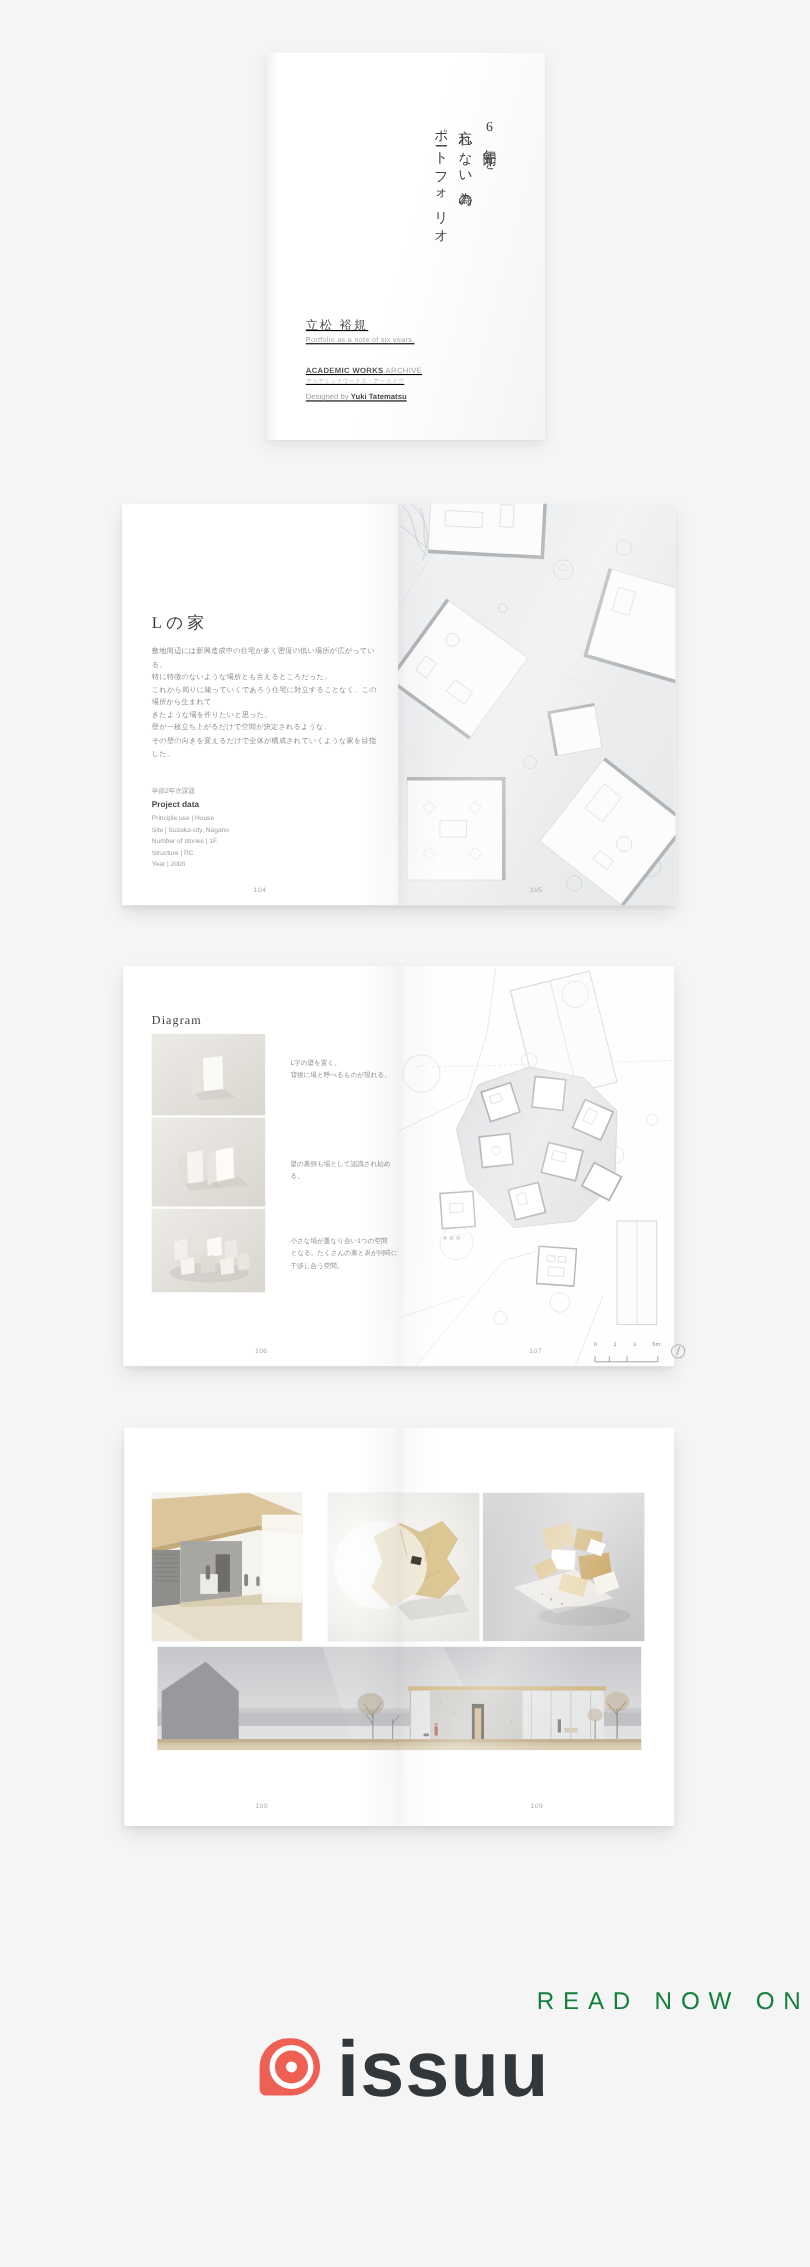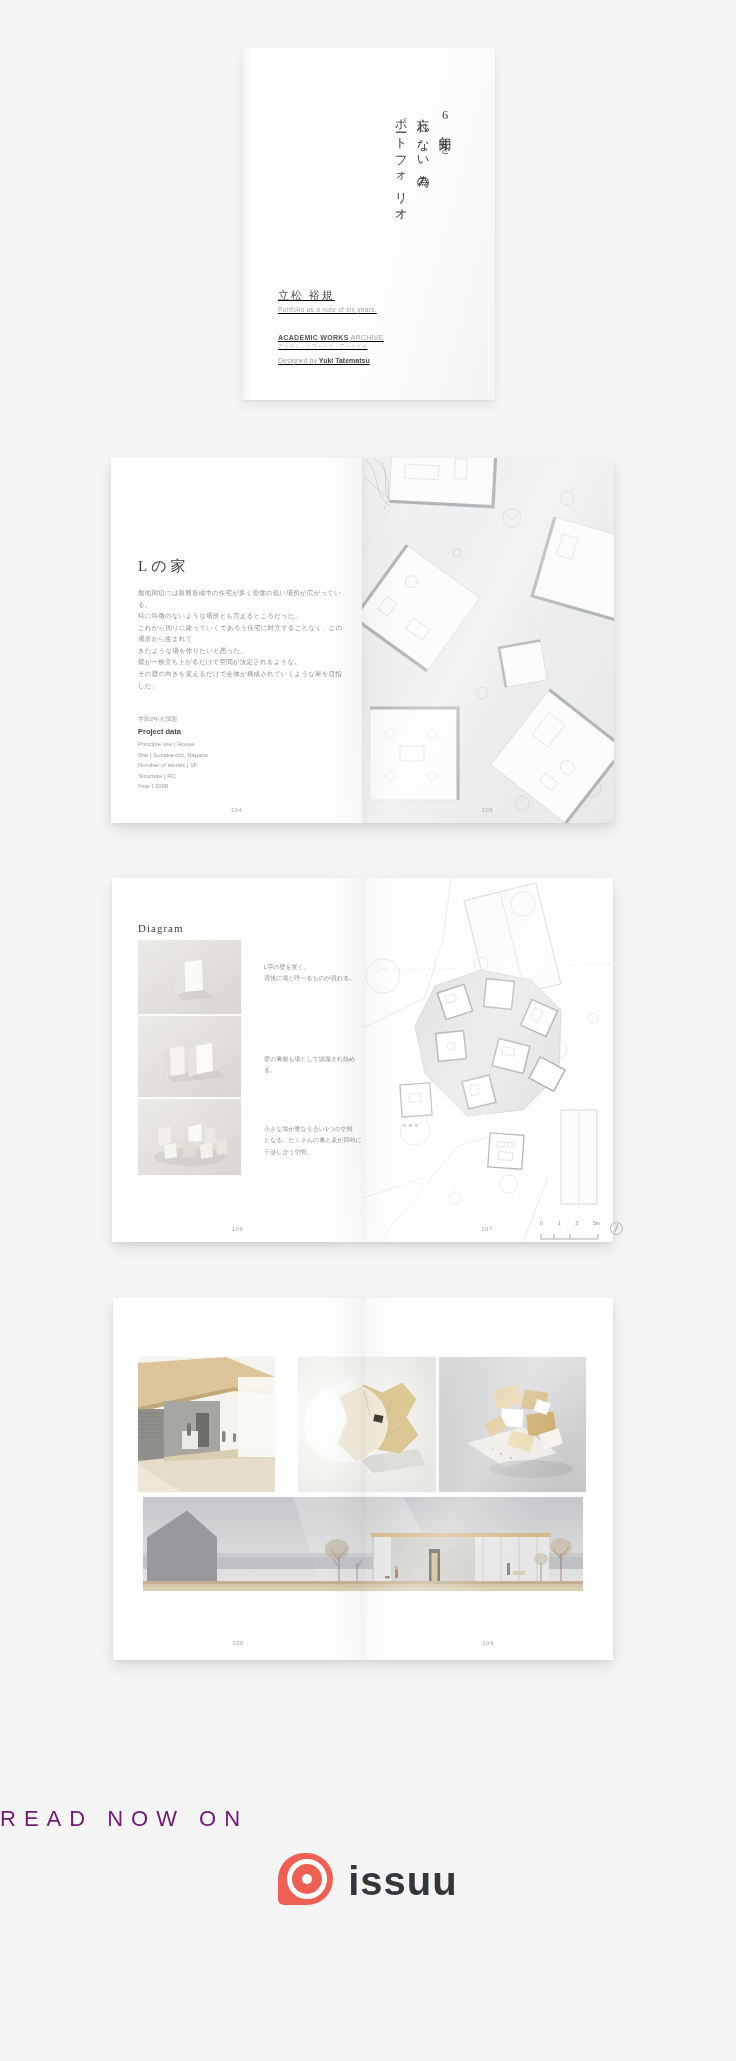--- a/index.html
+++ b/index.html
@@ -72,31 +72,31 @@
   #spread-renders{left:113px;top:1298px;width:500px;height:362px;}
   .r-img{position:absolute;line-height:0;box-shadow:0 0 0 .5px rgba(0,0,0,.03);}
   #r-img1{left:25px;top:59px;width:137px;height:135px;}
   #r-img2{left:185px;top:59px;width:138px;height:135px;}
   #r-img3{left:326px;top:59px;width:147px;height:135px;}
   #r-img4{left:30px;top:199px;width:440px;height:94px;}
   #spread-renders .page-num{bottom:14px;width:250px;}
   #spread-renders .page-num.right{left:250px;}
 
   
-  .read-now{position:absolute;left:0;top:1806px;width:736px;text-align:left;
-    font-size:22px;letter-spacing:8px;color:#701a75;}
+  .read-now{position:absolute;left:0;top:1806px;width:736px;text-align:right;
+    font-size:22px;letter-spacing:8px;color:#15803d;}
   .logo-row{position:absolute;left:0;top:1847px;width:736px;height:64px;
     display:flex;align-items:center;justify-content:center;gap:15px;}
   .issuu-icon{position:relative;width:55px;height:52px;background:#ee6054;
     border-radius:27px 27px 27px 6px;}
   .issuu-ring{position:absolute;left:9px;top:6px;width:30px;height:30px;
     border:5px solid #fff;border-radius:50%;}
   .issuu-dot{position:absolute;left:10px;top:10px;width:10px;height:10px;
     background:#fff;border-radius:50%;}
-  .issuu-word{font-size:40px;font-weight:bold;color:#32373c;letter-spacing:1px;line-height:1;
+  .issuu-word{font-size:72px;font-weight:bold;color:#32373c;letter-spacing:1px;line-height:1;
     transform:translateY(2px);}
 </style>
 </head>
 <body>
 
 <div id="cover" class="page-card">
   <div class="fold"></div>
   <div class="cover-title serif">
     <span>6年間を</span>
     <span>忘れない為の</span>

